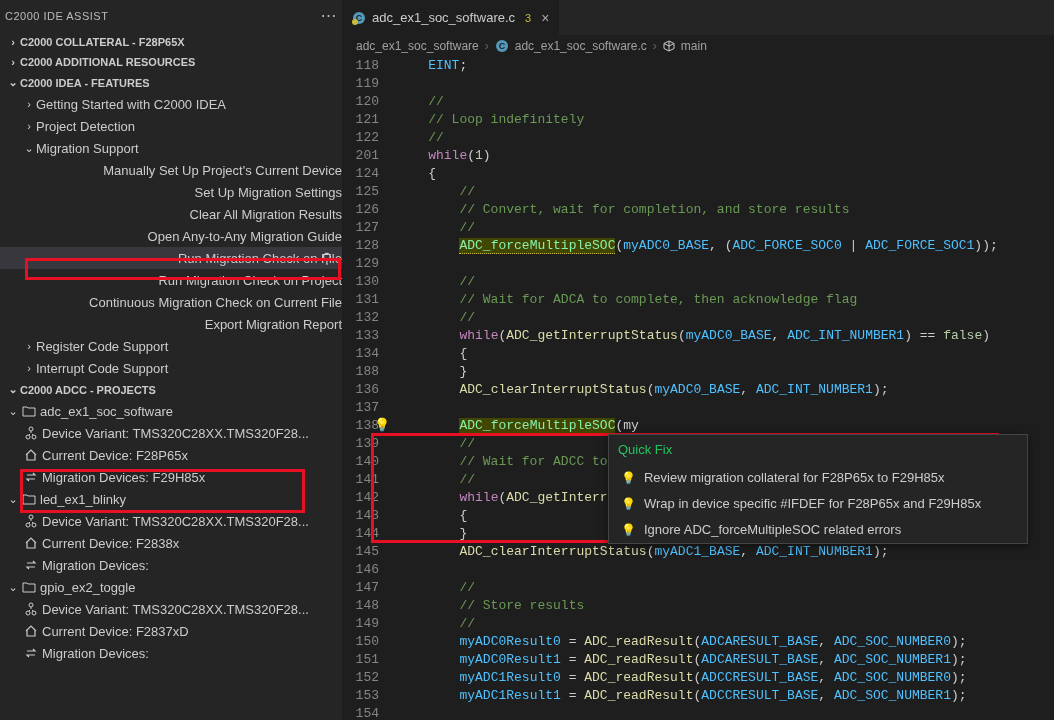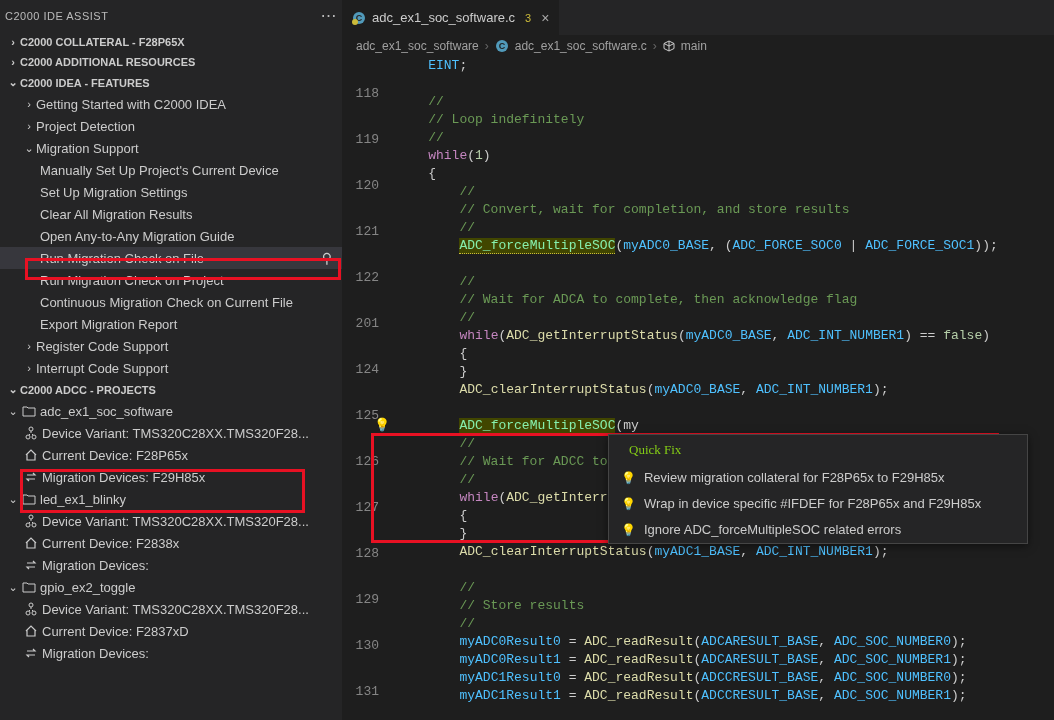--- a/index.html
+++ b/index.html
@@ -7,45 +7,45 @@
 .sidebar { width:342px; background:#252526; overflow-y:auto; flex-shrink:0; }
 .side-hdr { display:flex; justify-content:space-between; align-items:center; padding:8px 5px; color:#bbb; font-size:11px; letter-spacing:0.5px; cursor:pointer; }
 .side-hdr .dots { font-size:16px; line-height:1; }
 .sec-hdr { display:flex; align-items:center; padding:4px 6px; font-size:11px; font-weight:bold; color:#ccc; cursor:pointer; }
 .sec-hdr .chev { width:14px; display:inline-block; text-align:center; font-size:11px; color:#ccc; }
 .tree-row { display:flex; align-items:center; padding:2px 0 2px 6px; font-size:13px; color:#ccc; cursor:pointer; min-height:22px; position:relative; }
 .tree-row .chev { width:14px; display:inline-block; text-align:center; font-size:11px; color:#ccc; }
 .tree-row.selected { background:#37373d; }
 .tree-row .icon { width:18px; height:16px; display:inline-flex; align-items:center; justify-content:center; margin-right:2px; }
 .indent1 { padding-left:22px; }
-.indent2 { padding-left:40px; }
+.indent2 { padding-left:40px;justify-content:flex-end; }
 .run-ic { position:absolute; right:10px; font-size:14px; color:#ccc; }
 .redbox { position:absolute; border:3px solid #e81123; pointer-events:none; z-index:5; }
 .editor { flex:1; background:#1e1e1e; display:flex; flex-direction:column; overflow:hidden; }
 .tabbar { display:flex; background:#252526; height:35px; flex-shrink:0; }
 .tab { display:flex; align-items:center; background:#1e1e1e; padding:0 10px; font-size:13px; gap:6px; }
 .tab .fic { width:14px; height:14px; }
 .tab .warn { color:#ccbb3a; font-size:11px; margin-left:4px; }
 .tab .close { color:#aaa; font-size:14px; margin-left:4px; cursor:pointer; }
 .breadcrumb { display:flex; align-items:center; gap:6px; padding:4px 14px; font-size:12px; color:#a0a0a0; flex-shrink:0; }
 .breadcrumb .chv { color:#666; font-size:12px; }
 .code-area { flex:1; display:flex; overflow:hidden; font-family:Consolas,"Courier New",monospace; font-size:13px; line-height:18px; position:relative; }
 .gutter { width:55px; text-align:right; color:#858585; padding-right:18px; user-select:none; flex-shrink:0; }
-.gutter div { height:18px;margin-top:28px; }
+.gutter div { height:18px; }
 .code { flex:1; position:relative; }
 .line { height:18px; white-space:pre; color:#ccc; }
 .kw { color:#c586c0; }
 .fn { color:#dcdcaa; }
 .num { color:#b5cea8; }
 .con { color:#4fc1ff; }
 .cmt { color:#6a9955; }
 .hlfn { background:#414600; border-bottom:1px dotted #ccbb3a; color:#86efac;margin-top:8px; }
 .bulb { position:absolute; left:-23px; color:#ffcc00; font-size:13px; }
 .quickfix { position:absolute; background:#252526; border:1px solid #454545; box-shadow:0 2px 8px rgba(0,0,0,0.5); font-family:"Segoe UI",Arial,sans-serif; font-size:13px; z-index:10; }
-.quickfix .qf-title { padding:6px 20px; color:#84cc16;font-family:Liberation Serif, serif; }
+.quickfix .qf-title { padding:6px 9px; color:#22c55e; }
 .quickfix .qf-item { padding:4px 12px; display:flex; align-items:center; gap:8px; cursor:pointer; }
 .quickfix .qf-bulb { color:#ffcc00; font-size:12px; }
 .cube { display:inline-block; width:12px; height:12px; }
 svg { display:block; }
 </style>
 </head>
 <body>
 
 <div class="sidebar">
   <div class="side-hdr">

